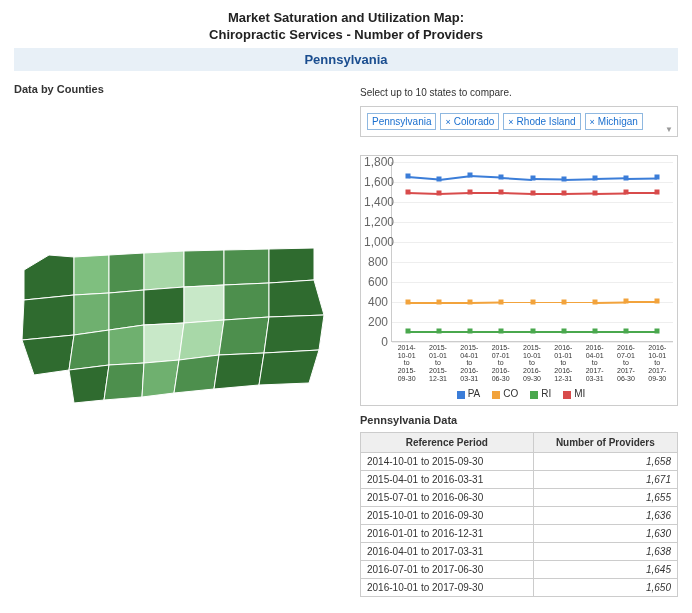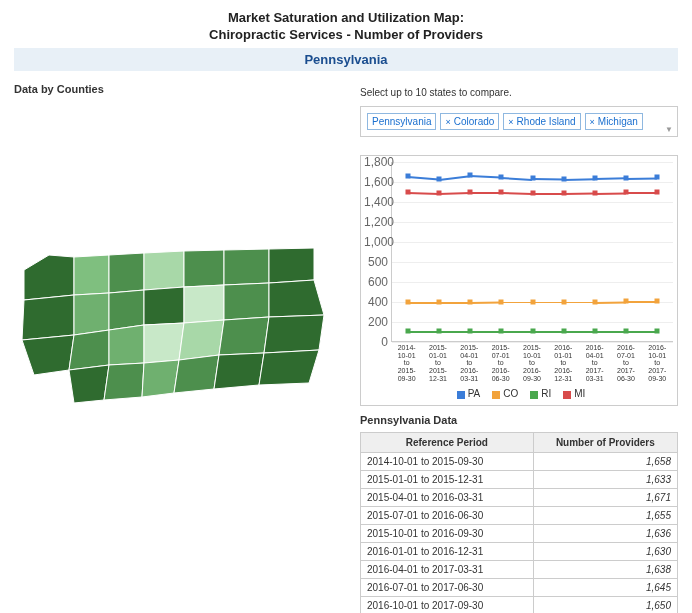--- a/index.html
+++ b/index.html
@@ -107,21 +107,21 @@
       <div class="chart-area" id="chart-area">
             <div class="grid-line" style="top: 180px;"></div>
             <div class="y-tick" style="top: 180px;">0</div>
             <div class="grid-line" style="top: 160px;"></div>
             <div class="y-tick" style="top: 160px;">200</div>
             <div class="grid-line" style="top: 140px;"></div>
             <div class="y-tick" style="top: 140px;">400</div>
             <div class="grid-line" style="top: 120px;"></div>
             <div class="y-tick" style="top: 120px;">600</div>
             <div class="grid-line" style="top: 100px;"></div>
-            <div class="y-tick" style="top: 100px;">500</div>
+            <div class="y-tick" style="top: 100px;">800</div>
             <div class="grid-line" style="top: 80px;"></div>
             <div class="y-tick" style="top: 80px;">1,000</div>
             <div class="grid-line" style="top: 60px;"></div>
             <div class="y-tick" style="top: 60px;">1,200</div>
             <div class="grid-line" style="top: 40px;"></div>
             <div class="y-tick" style="top: 40px;">1,400</div>
             <div class="grid-line" style="top: 20px;"></div>
             <div class="y-tick" style="top: 20px;">1,600</div>
             <div class="grid-line" style="top: 0px;"></div>
             <div class="y-tick" style="top: 0px;">1,800</div>
@@ -215,24 +215,20 @@
           <th>Reference Period</th>
           <th>Number of Providers</th>
         </tr>
       </thead>
       <tbody id="table-body">
             <tr>
               <td>2014-10-01 to 2015-09-30</td>
               <td>1,658</td>
             </tr>
             <tr>
-              <td>2015-01-01 to 2015-12-31</td>
-              <td>1,633</td>
-            </tr>
-            <tr>
               <td>2015-04-01 to 2016-03-31</td>
               <td>1,671</td>
             </tr>
             <tr>
               <td>2015-07-01 to 2016-06-30</td>
               <td>1,655</td>
             </tr>
             <tr>
               <td>2015-10-01 to 2016-09-30</td>
               <td>1,636</td>

